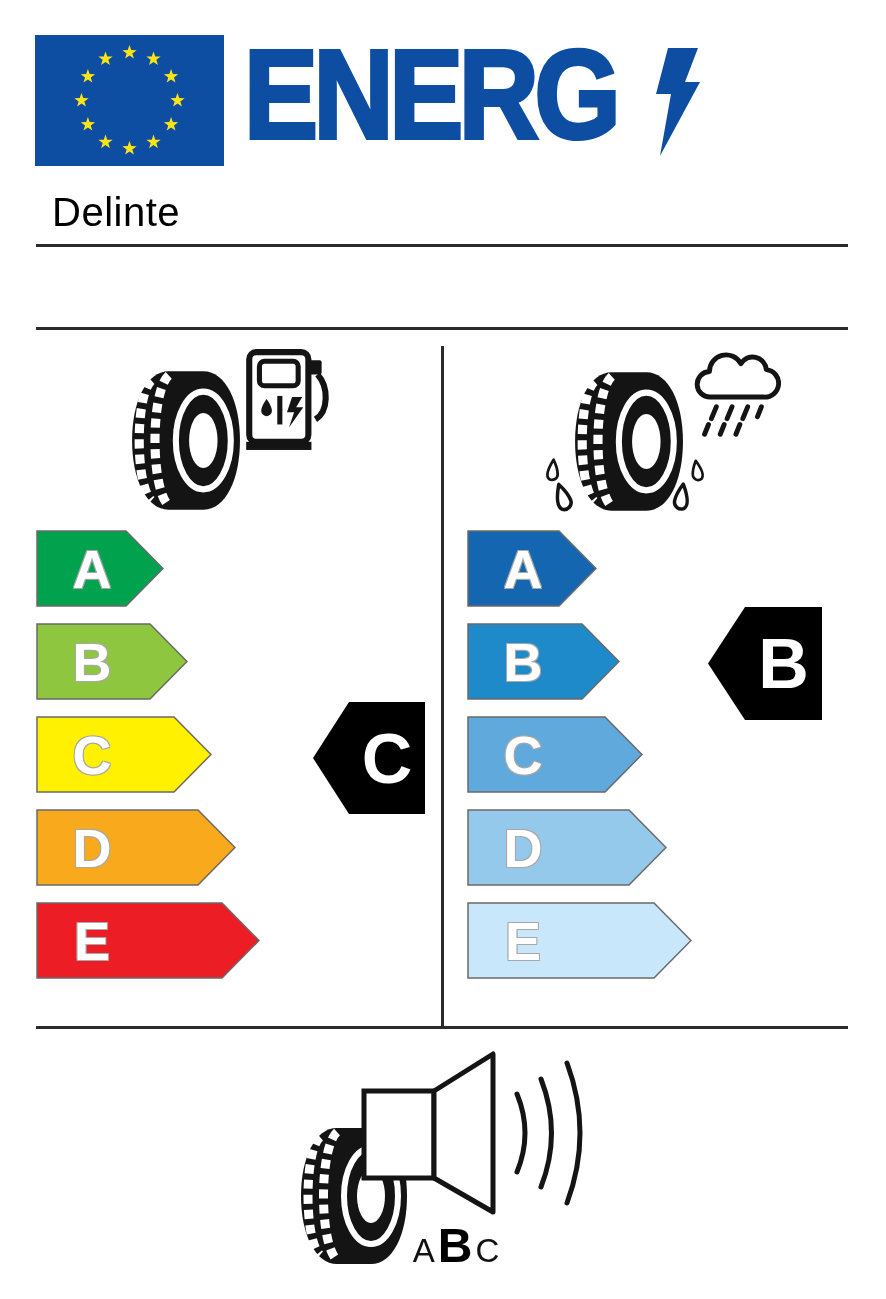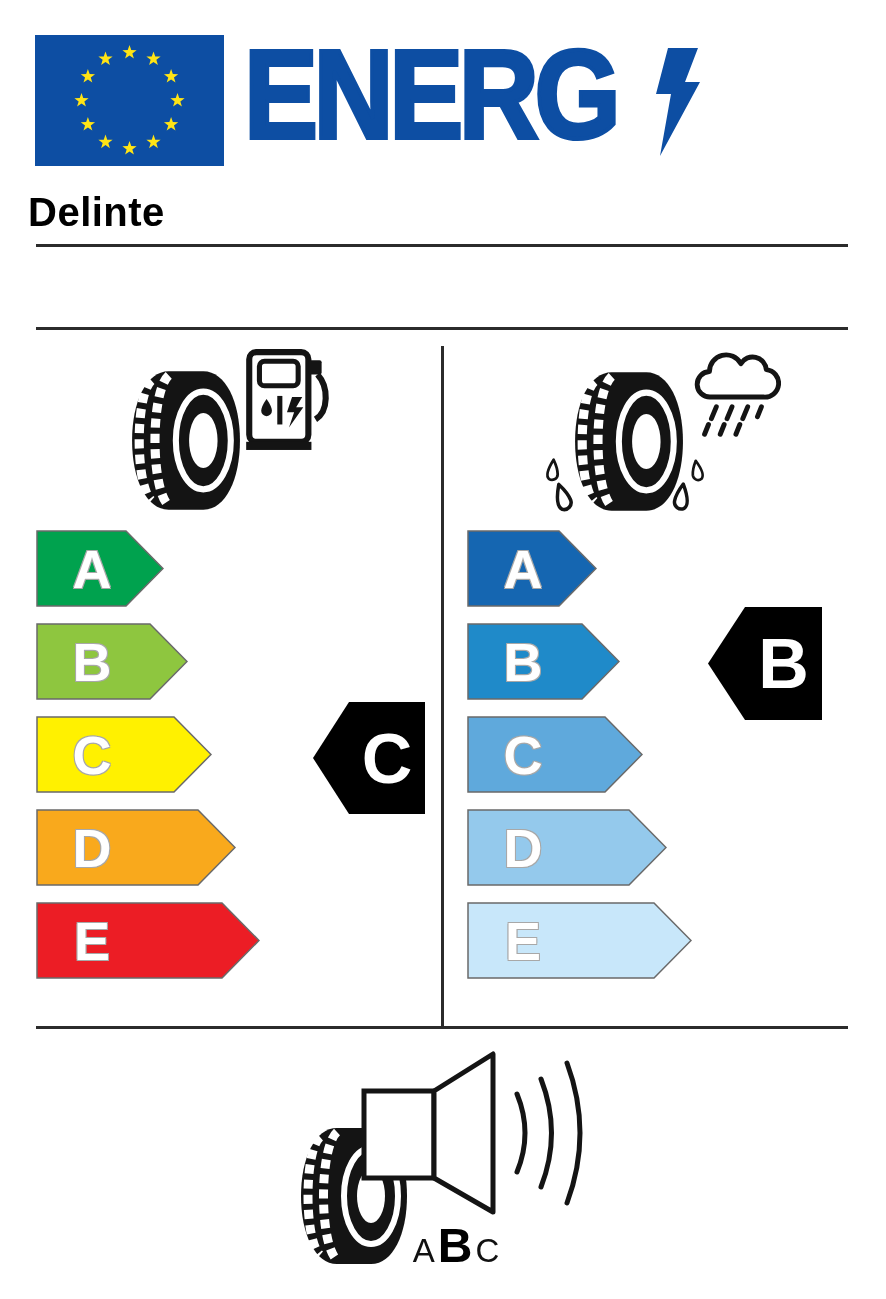--- a/index.html
+++ b/index.html
@@ -1,21 +1,21 @@
 <!DOCTYPE html>
 <html><head>
 <meta charset="utf-8">
 <style>
   html,body{margin:0;padding:0;background:#fff;}
   #label{position:relative;width:886px;height:1299px;background:#fff;overflow:hidden;
          font-family:"Liberation Sans", sans-serif;color:#000;}
   .abs{position:absolute;}
   .hr{position:absolute;height:3px;background:#2b2b2b;}
   .vr{position:absolute;width:3px;background:#2b2b2b;}
-  .brand{position:absolute;left:28px;top:190px;font-size:40px;font-weight:bold;letter-spacing:.5px;}
+  .brand{position:absolute;left:52px;top:190px;font-size:40px;font-weight:normal;letter-spacing:.5px;}
   .energ{position:absolute;left:244px;top:40px;font-size:126px;line-height:110px;font-weight:bold;
           color:#0D4EA3;letter-spacing:-5px;transform:scale(.88,1.0);transform-origin:left top;
           -webkit-text-stroke:4px #0D4EA3;}
   .arrow{position:absolute;height:77px;}
   .arrow svg{position:absolute;left:0;top:0;}
   .arrow-letter{position:absolute;left:26px;top:0;width:60px;height:77px;line-height:79px;
     font-size:54px;font-weight:bold;color:#fff;text-align:center;
     text-shadow:-1px -1px 0 #a8a8a8,1px -1px 0 #a8a8a8,-1px 1px 0 #a8a8a8,1px 1px 0 #a8a8a8;}
   .rating{position:absolute;}
   .rating svg{position:absolute;left:0;top:0;}

